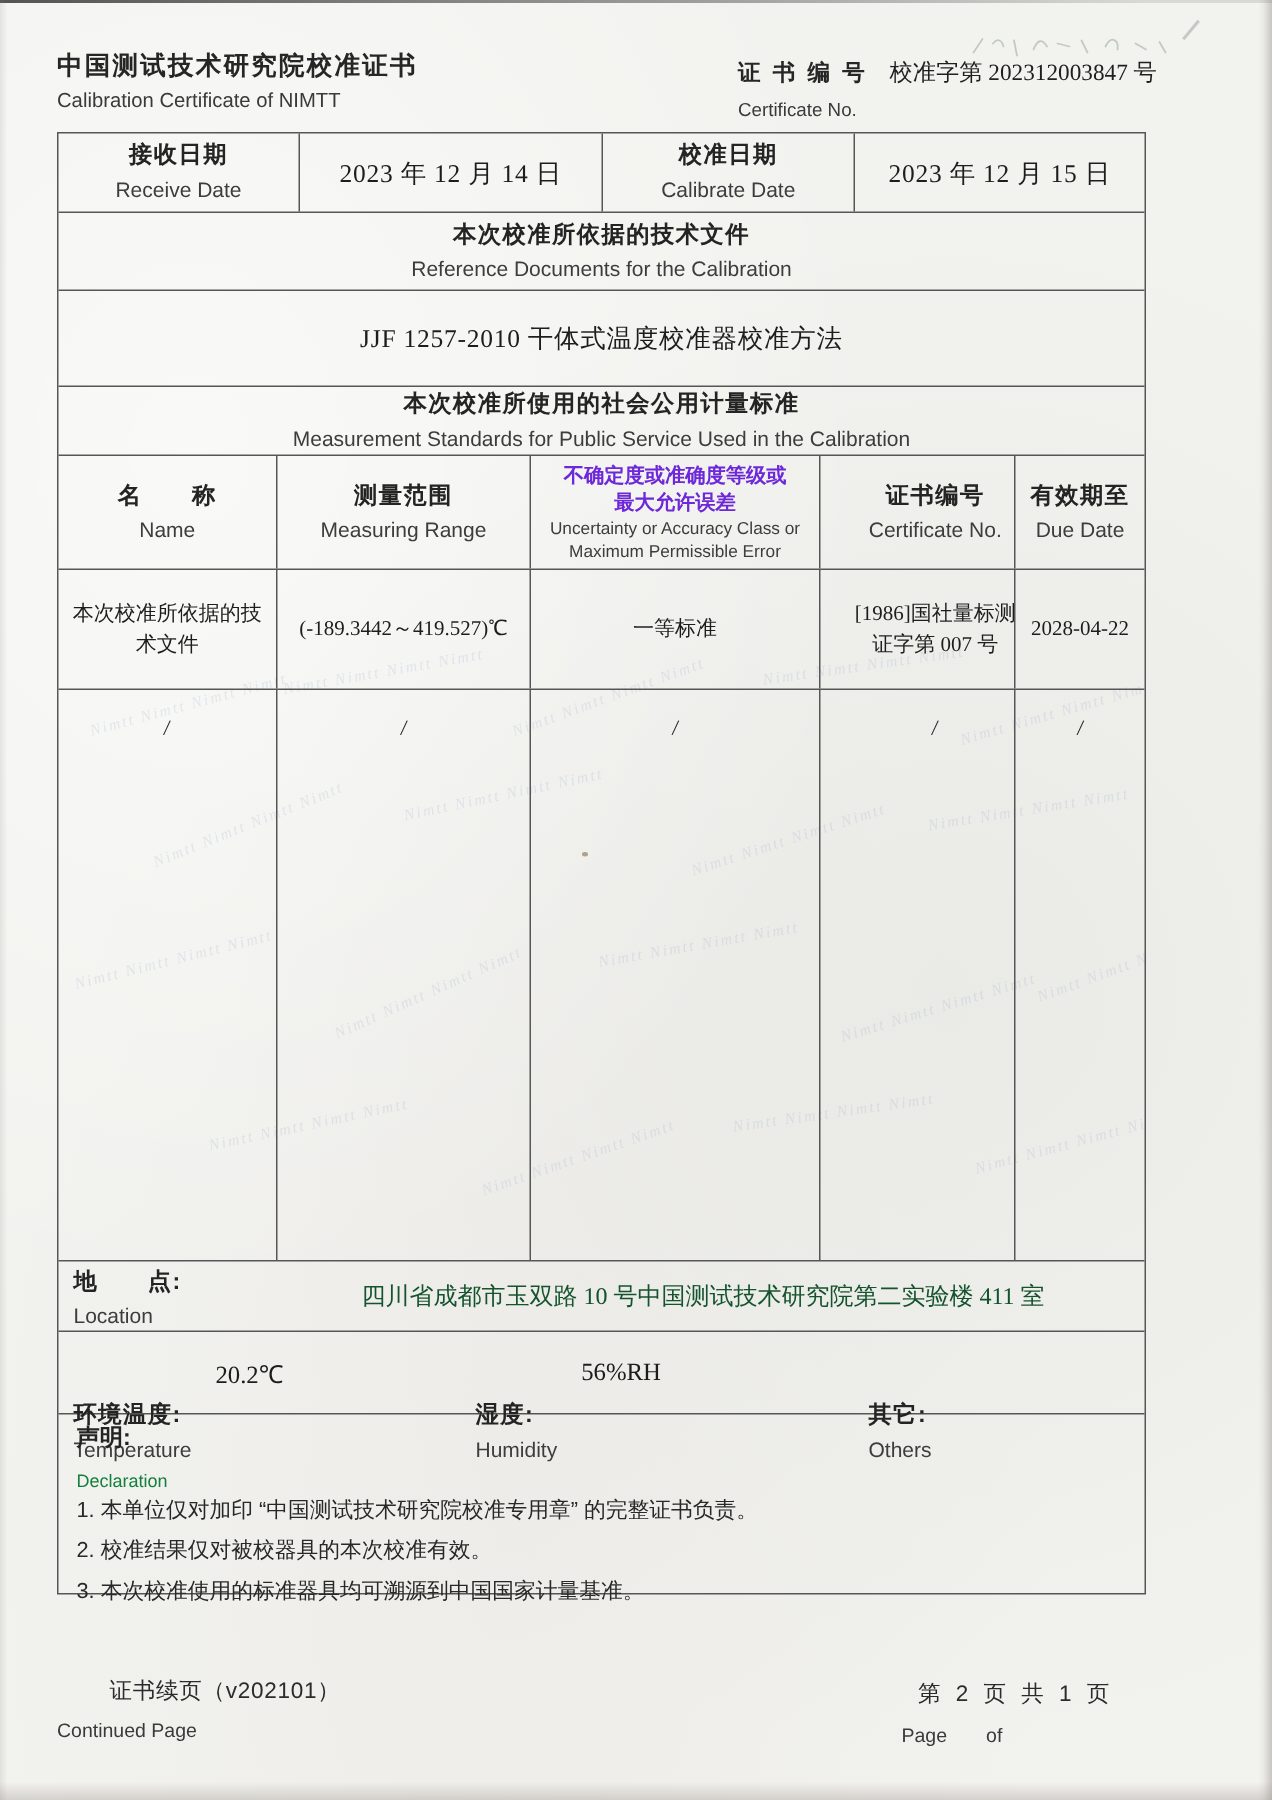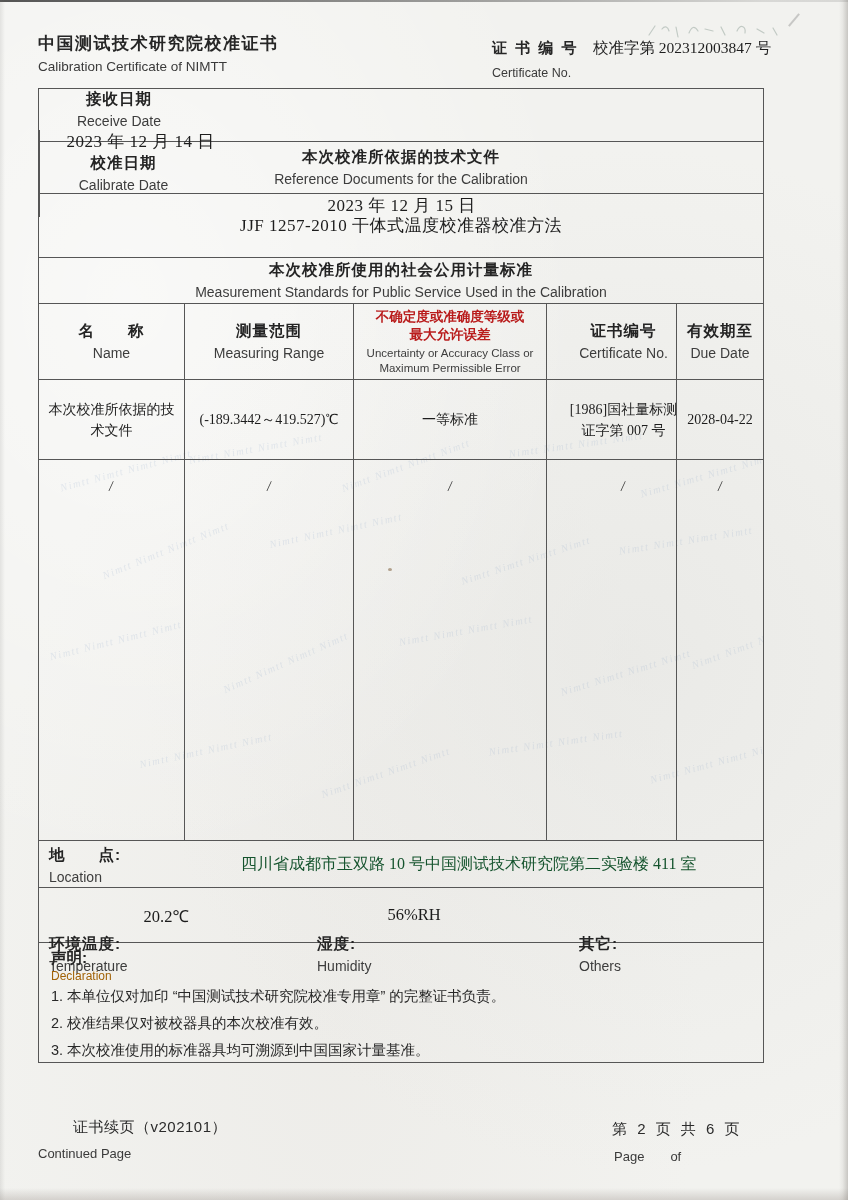--- a/index.html
+++ b/index.html
@@ -43,56 +43,56 @@
   .tbl{position:absolute;left:38px;top:88px;width:726px;border:1px solid #565656;z-index:1;
     background:transparent;box-sizing:border-box;}
   .row{display:flex;box-sizing:border-box;border-top:1px solid #565656;}
   .row:first-child{border-top:none;}
   .c{box-sizing:border-box;border-left:1px solid #565656;display:flex;flex-direction:column;
     align-items:center;justify-content:center;text-align:center;}
   .c:first-child{border-left:none;}
   .cn{font-size:15.5px;font-weight:600;color:#242424;letter-spacing:1px;line-height:1.35;}
   .en{font-size:14px;color:#3d3d3d;font-weight:400;letter-spacing:0;line-height:1.3;margin-top:2px;}
   .serif{font-family:"Liberation Serif",serif;font-size:17px;color:#1d1d1d;font-weight:400;letter-spacing:.5px;}
-  .r-dates{height:52px;flex-direction:column;}
+  .r-dates{height:52px;}
   .r-h2{height:52px;flex-direction:column;align-items:center;justify-content:center;display:flex;text-align:center;}
   .r-ref{height:64px;align-items:center;justify-content:center;display:flex;}
   .r-h4{height:46px;flex-direction:column;align-items:center;justify-content:center;display:flex;}
   .r-cols{height:76px;}
   .r-data{height:80px;}
   .r-slash{height:381px;}
   .r-slash .c{justify-content:flex-start;padding-top:18px;}
   .slash{font-family:"Liberation Serif",serif;font-size:15px;color:#2a2a2a;transform:rotate(6deg);}
   .r-h8{height:52px;flex-direction:column;align-items:center;justify-content:center;display:flex;}
   .r-loc{height:47px;align-items:stretch;}
   .r-env{height:55px;align-items:stretch;}
   .r-decl{display:block;height:120px;text-align:left;padding:5px 12px;box-sizing:border-box;}
   .w1{width:160px;} .w2{width:202px;} .w3{width:168px;} .w4{flex:1;}
   .s1{width:145px;} .s2{width:169px;} .s3{width:193px;} .s4{width:130px;padding-left:24px;} .s5{flex:1;}
-  .colhead-sm{font-size:13.5px;font-weight:600;color:#b91c1c;line-height:1.35;width:150px;letter-spacing:0;}
+  .colhead-sm{font-size:13.5px;font-weight:600;color:#6d28d9;line-height:1.35;width:150px;letter-spacing:0;}
   .en-sm{font-size:11.5px;color:#3d3d3d;line-height:1.25;margin-top:2px;width:185px;}
   .cell-serif-sm{font-family:"Liberation Serif",serif;font-size:14px;color:#1d1d1d;line-height:1.5;}
   .wrap-name{width:130px;}
   .wrap-cert{width:116px;}
   .label-col{display:flex;flex-direction:column;align-items:flex-start;}
   .loc-label{padding:4px 0 0 10px;width:150px;}
   .loc-addr{flex:1;display:flex;align-items:center;padding-left:42px;
     font-family:"Liberation Serif",serif;font-size:16px;color:#14532d;}
   .env-g{display:flex;align-items:stretch;}
   .env-g1{width:268px;} .env-g2{width:262px;} .env-g3{flex:1;}
   .env-label{padding:6px 0 0 10px;margin-top:40px;}
   .env-val{align-self:center;font-family:"Liberation Serif",serif;font-size:16.5px;color:#1c1c1c;margin-left:16px;}
   .decl-cn{font-size:15.5px;font-weight:600;color:#242424;}
-  .decl-en{font-size:12px;color:#a16207;margin-top:0;}
+  .decl-en{font-size:12px;color:#15803d;margin-top:11px;}
   .decl-item{font-size:14.5px;color:#282828;line-height:1.85;}
   
   .foot-l-cn{position:absolute;left:38px;top:1118px;font-size:15px;color:#2b2b2b;letter-spacing:.5px;margin-left:35px;}
   .foot-l-en{position:absolute;left:38px;top:1146px;font-size:13px;color:#3a3a3a;}
   .foot-r-cn{position:absolute;left:612px;top:1120px;font-size:15px;color:#2b2b2b;letter-spacing:3px;}
-  .foot-r-en{position:absolute;left:614px;top:1149px;font-size:13px;color:#3a3a3a;}
+  .foot-r-en{position:absolute;left:601px;top:1149px;font-size:13px;color:#3a3a3a;}
   .foot-r-en .of{margin-left:26px;}
 </style>
 </head>
 <body>
 
 <div class="paper">
 
   <div class="wm">
       <span style="left: 20px; top: 40px; transform: rotate(-15deg);">Nimtt  Nimtt  Nimtt  Nimtt  </span>
       <span style="left: 150px; top: 18px; transform: rotate(-10deg);">Nimtt  Nimtt  Nimtt  Nimtt  </span>
@@ -264,21 +264,21 @@
       <div class="decl-en">Declaration</div>
       <div class="decl-item">1. 本单位仅对加印 “中国测试技术研究院校准专用章” 的完整证书负责。</div>
       <div class="decl-item">2. 校准结果仅对被校器具的本次校准有效。</div>
       <div class="decl-item">3. 本次校准使用的标准器具均可溯源到中国国家计量基准。</div>
     </div>
 
   </div>
 
   <div class="foot-l-cn">证书续页（v202101）</div>
   <div class="foot-l-en">Continued Page</div>
-  <div class="foot-r-cn">第 2 页 共 6 页</div>
+  <div class="foot-r-cn">第 2 页 共 1 页</div>
   <div class="foot-r-en">
     <span>Page</span><span class="of">of</span>
   </div>
 
   <div class="edge-top"></div>
   <div class="edge-right"></div>
   <div class="edge-bottom"></div>
   <div class="edge-left"></div>
   <div class="crease"></div>
   <div class="speck"></div>

